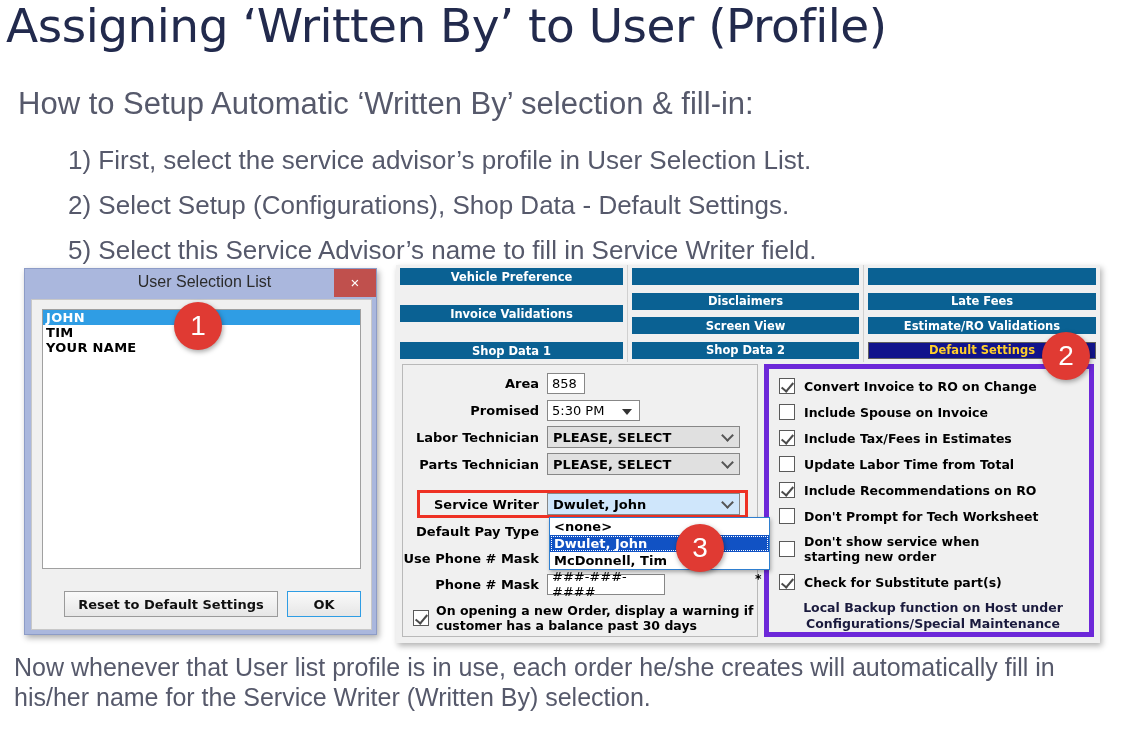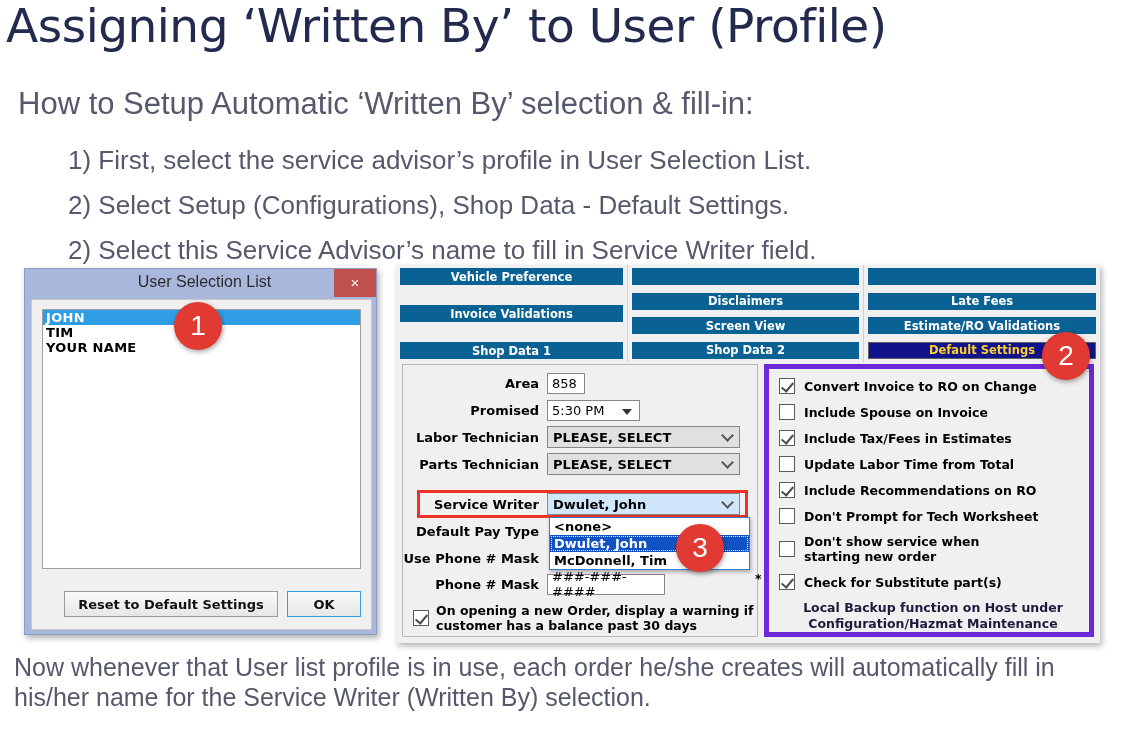--- a/index.html
+++ b/index.html
@@ -218,21 +218,21 @@
     position:absolute;
     left:14px; top:125px; width:331px; height:28px;
     border:3px solid #ee3124;
     pointer-events:none;
   }
 
   
   #sw-dropdown {
     position:absolute;
     left:146px; top:152px;
-    width:201px;
+    width:221px;
     background:#ffffff;
     border:1px solid #2f7fd0;
     box-shadow:1px 2px 4px rgba(0,0,0,0.3);
     z-index:30;
   }
   .dd-item {
     height:17px; line-height:17px;
     font-size:13px; font-weight:bold; color:#000;
     font-family:"DejaVu Sans", sans-serif;
     padding-left:4px;
@@ -303,21 +303,21 @@
   #badge-2 { left:1042px; top:332px; }
   #badge-3 { left:676px; top:524px; }
 </style>
 </head>
 <body>
 
 <div id="slide-title">Assigning ‘Written By’ to  User (Profile)</div>
 <div id="subtitle">How to Setup Automatic ‘Written By’ selection &amp; fill-in:</div>
 <div class="step-line" id="step-1">1) First, select the service advisor’s profile in User Selection List.</div>
 <div class="step-line" id="step-2">2) Select Setup (Configurations), Shop Data - Default Settings.</div>
-<div class="step-line" id="step-3">2) Select this Service Advisor’s name to fill in Service Writer field.</div>
+<div class="step-line" id="step-3">5) Select this Service Advisor’s name to fill in Service Writer field.</div>
 <div id="footer-note">Now whenever that User list profile is in use, each order he/she creates will automatically fill in his/her name for the Service Writer (Written By) selection.</div>
 
 <div id="user-dialog">
   <div id="dialog-titlebar">
     <div id="dialog-title">User Selection List</div>
     <div id="dialog-close">×</div>
   </div>
   <div id="dialog-body">
     <div id="user-listbox">
       <div class="user-item selected">JOHN</div>
@@ -476,21 +476,21 @@
       <div class="check-row two-line">
         <div class="cb"></div>
         <div class="lbl" style="width:235px;">Don't show service when starting new order</div>
       </div>
       <div class="check-row">
         <div class="cb checked"></div>
         <div class="lbl">Check for Substitute part(s)</div>
       </div>
       <div id="local-backup-note">
         <div>Local Backup function on Host under</div>
-        <div>Configuration/Hazmat Maintenance</div>
+        <div>Configurations/Special Maintenance</div>
       </div>
     </div>
   </div>
 </div>
 
 <div class="badge" id="badge-1">1</div>
 <div class="badge" id="badge-2">2</div>
 <div class="badge" id="badge-3">3</div>
 
 </body></html>

